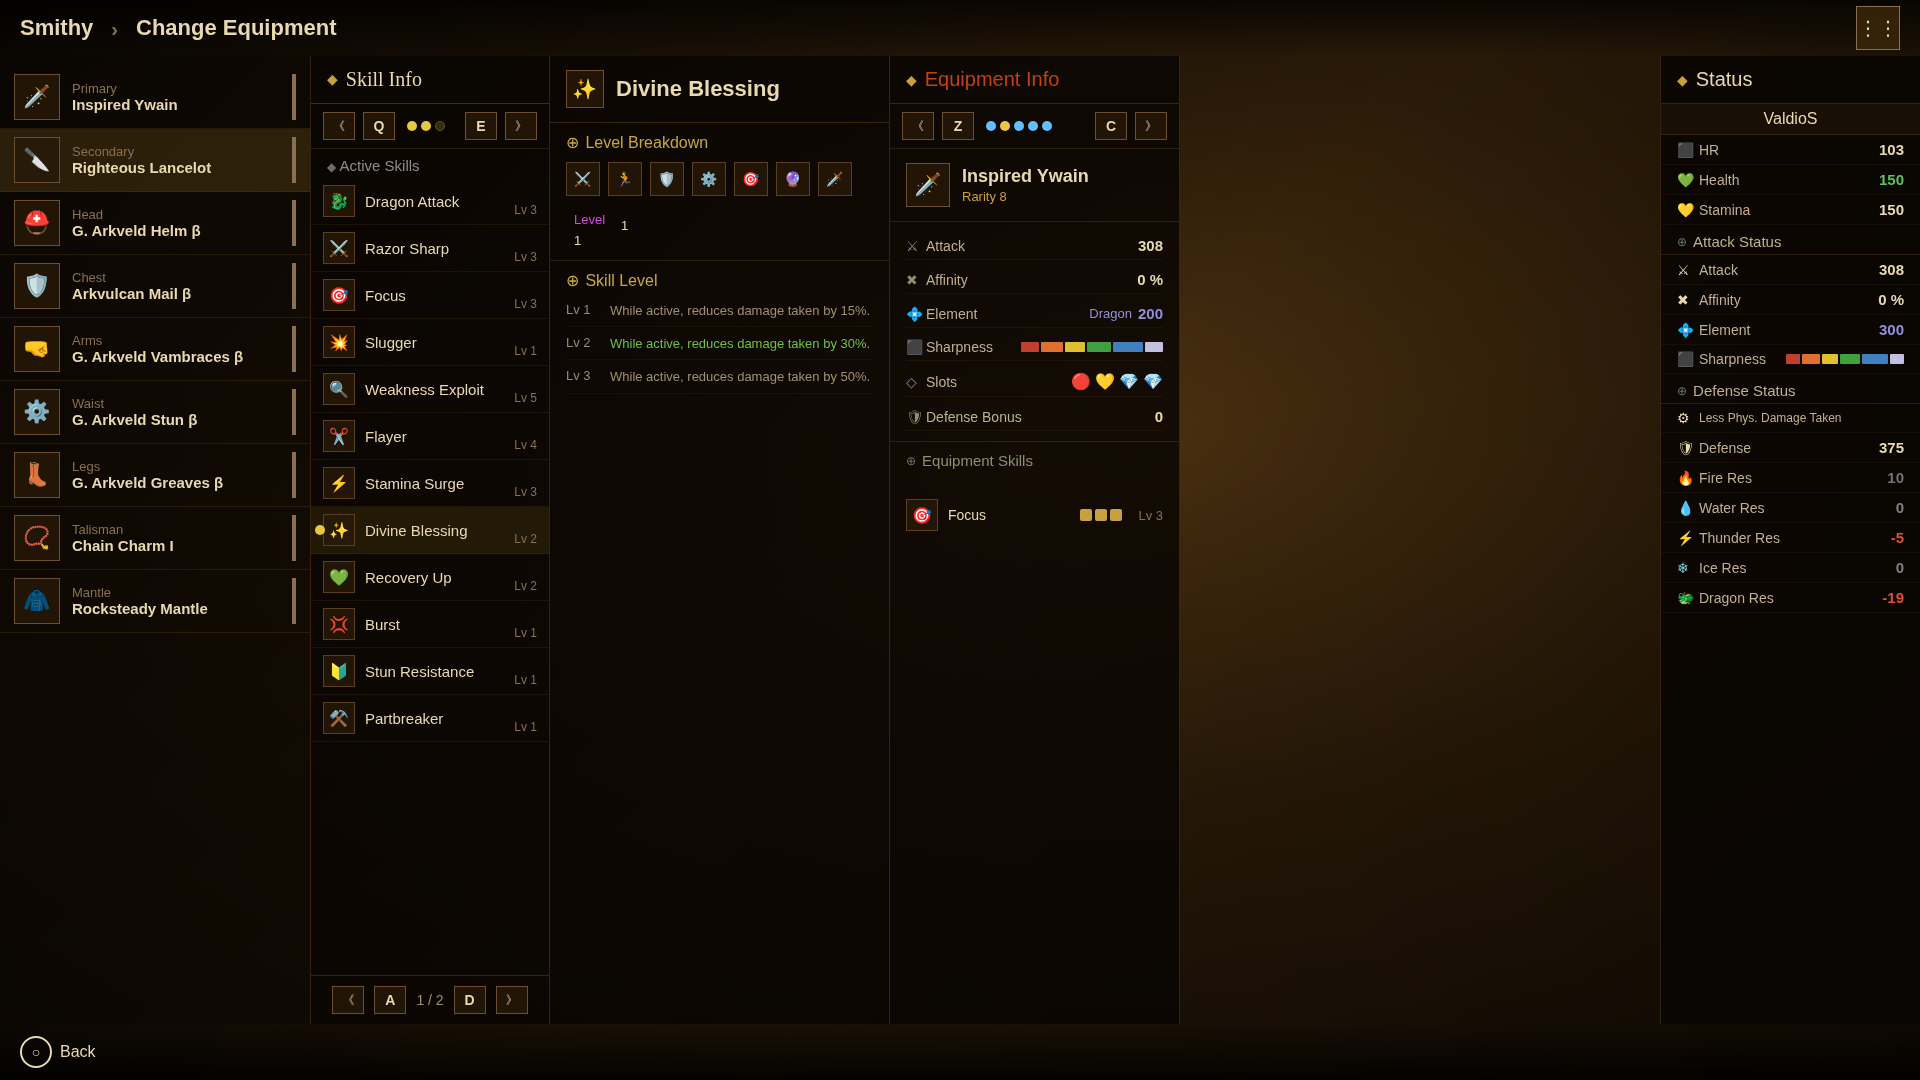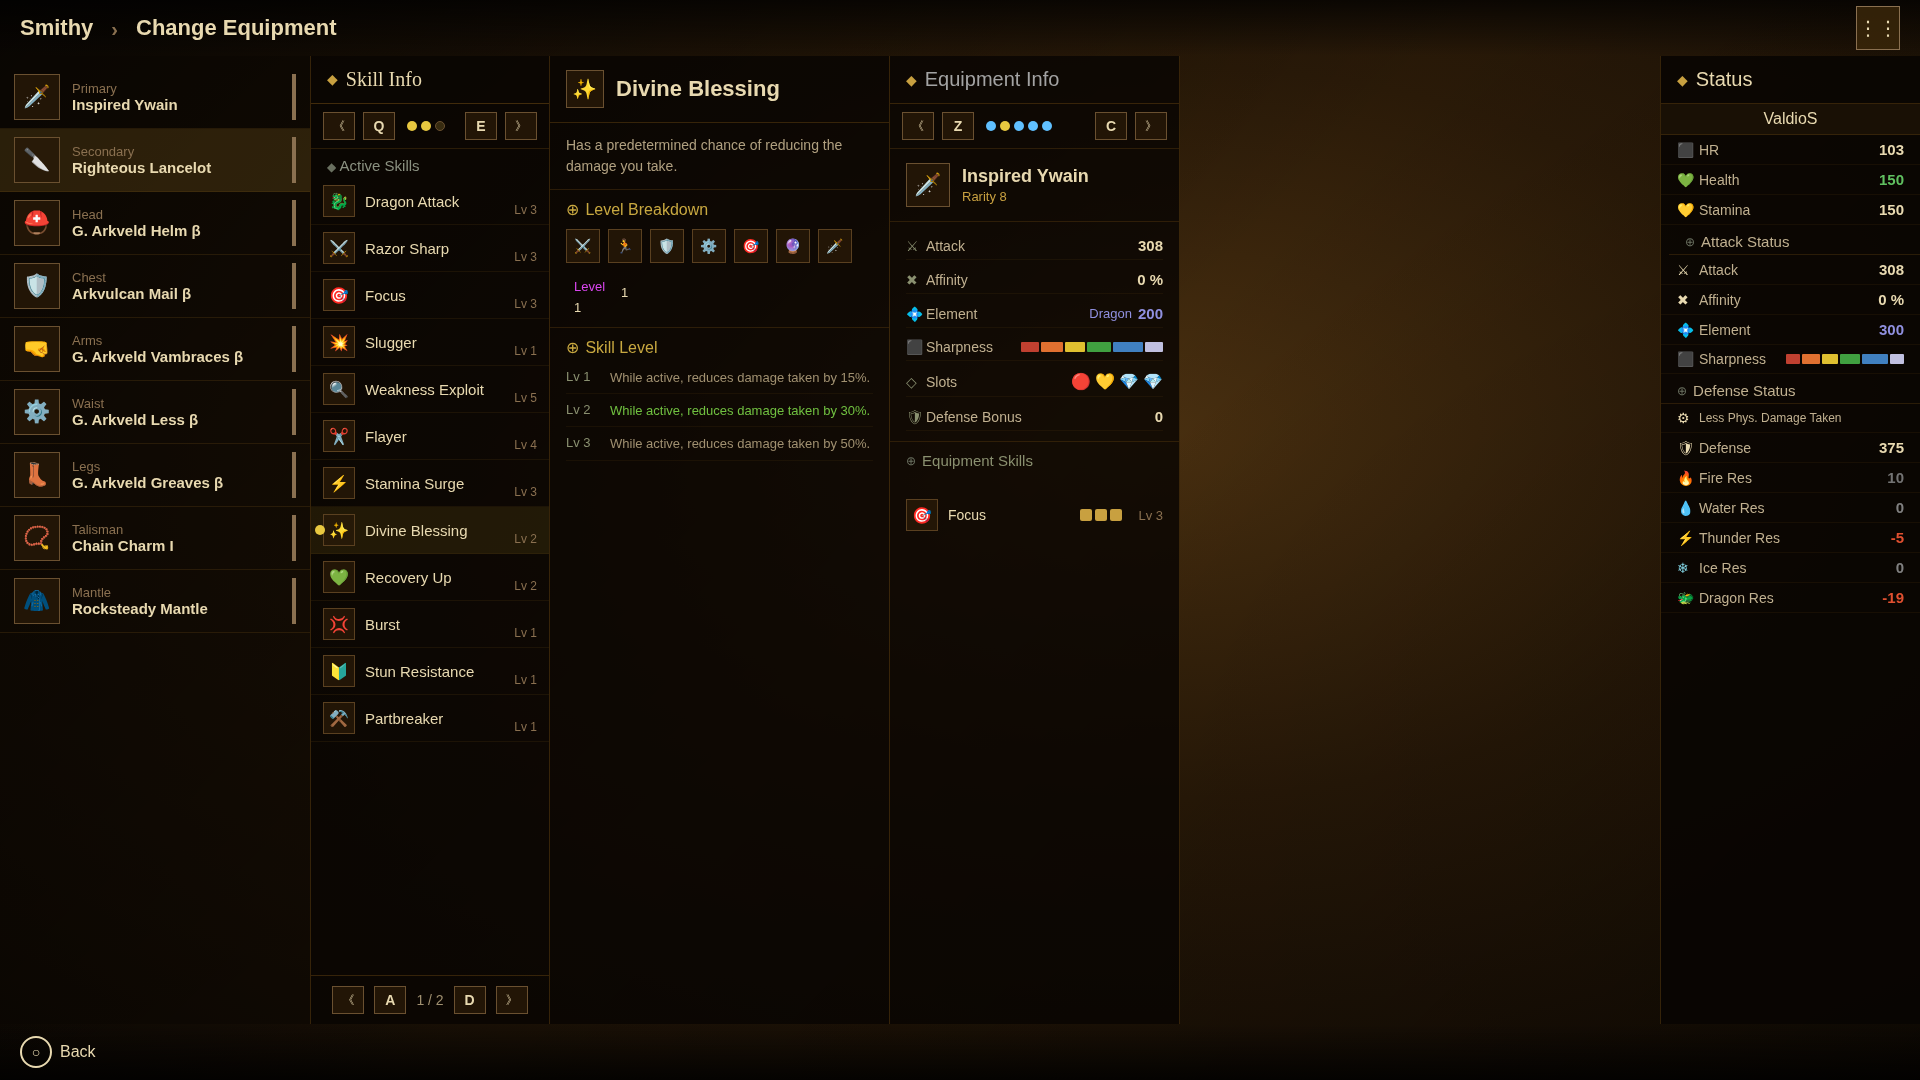--- a/index.html
+++ b/index.html
@@ -322,21 +322,21 @@
       bottom: 56px;
       z-index: 10;
       background: rgba(8,5,2,0.82);
       border-right: 1px solid rgba(120,80,20,0.4);
       display: flex;
       flex-direction: column;
     }
     .equip-info-title {
       padding: 12px 16px;
       font-size: 20px;
-      color: #a3a3a3;
+      color: #c2410c;
       border-bottom: 1px solid rgba(120,80,20,0.4);
       display: flex;
       align-items: center;
       gap: 8px;
     }
     .equip-info-title::before { content: '◆'; color: #c8a040; font-size: 14px; }
     .equip-info-nav {
       display: flex;
       align-items: center;
       padding: 8px 12px;
@@ -467,21 +467,20 @@
     .status-stat-val.green { color: #60c060; }
 
     .attack-status-title {
       padding: 8px 16px 4px;
       font-size: 15px;
       color: #c0b090;
       display: flex;
       align-items: center;
       gap: 6px;
       border-bottom: 1px solid rgba(120,80,20,0.3);
-      margin-left: 8px;
     }
     .attack-status-title::before { content: '⊕'; color: #6a7060; font-size: 12px; }
 
     .defense-status-title {
       padding: 8px 16px 4px;
       font-size: 15px;
       color: #c0b090;
       display: flex;
       align-items: center;
       gap: 6px;
@@ -578,21 +577,21 @@
     <div class="equip-text">
       <span class="equip-slot-name">Arms</span>
       <span class="equip-name">G. Arkveld Vambraces β</span>
     </div>
     <div class="equip-bar"></div>
   </div>
   <div class="equip-item">
     <div class="equip-icon">⚙️</div>
     <div class="equip-text">
       <span class="equip-slot-name">Waist</span>
-      <span class="equip-name">G. Arkveld Less β</span>
+      <span class="equip-name">G. Arkveld Stun β</span>
     </div>
     <div class="equip-bar"></div>
   </div>
   <div class="equip-item">
     <div class="equip-icon">👢</div>
     <div class="equip-text">
       <span class="equip-slot-name">Legs</span>
       <span class="equip-name">G. Arkveld Greaves β</span>
     </div>
     <div class="equip-bar"></div>
@@ -713,21 +712,20 @@
     <div class="nav-label">D</div>
     <div class="nav-btn">》</div>
   </div>
 </div>
 
 <div class="skill-detail">
   <div class="skill-detail-header">
     <div class="skill-detail-icon">✨</div>
     <span class="skill-detail-name">Divine Blessing</span>
   </div>
-  <div class="skill-detail-desc">Has a predetermined chance of reducing the damage you take.</div>
 
   <div class="level-breakdown-header">Level Breakdown</div>
   <div class="level-icons">
     <div class="level-icon-box">⚔️</div>
     <div class="level-icon-box">🏃</div>
     <div class="level-icon-box">🛡️</div>
     <div class="level-icon-box">⚙️</div>
     <div class="level-icon-box">🎯</div>
     <div class="level-icon-box">🔮</div>
     <div class="level-icon-box">🗡️</div>

